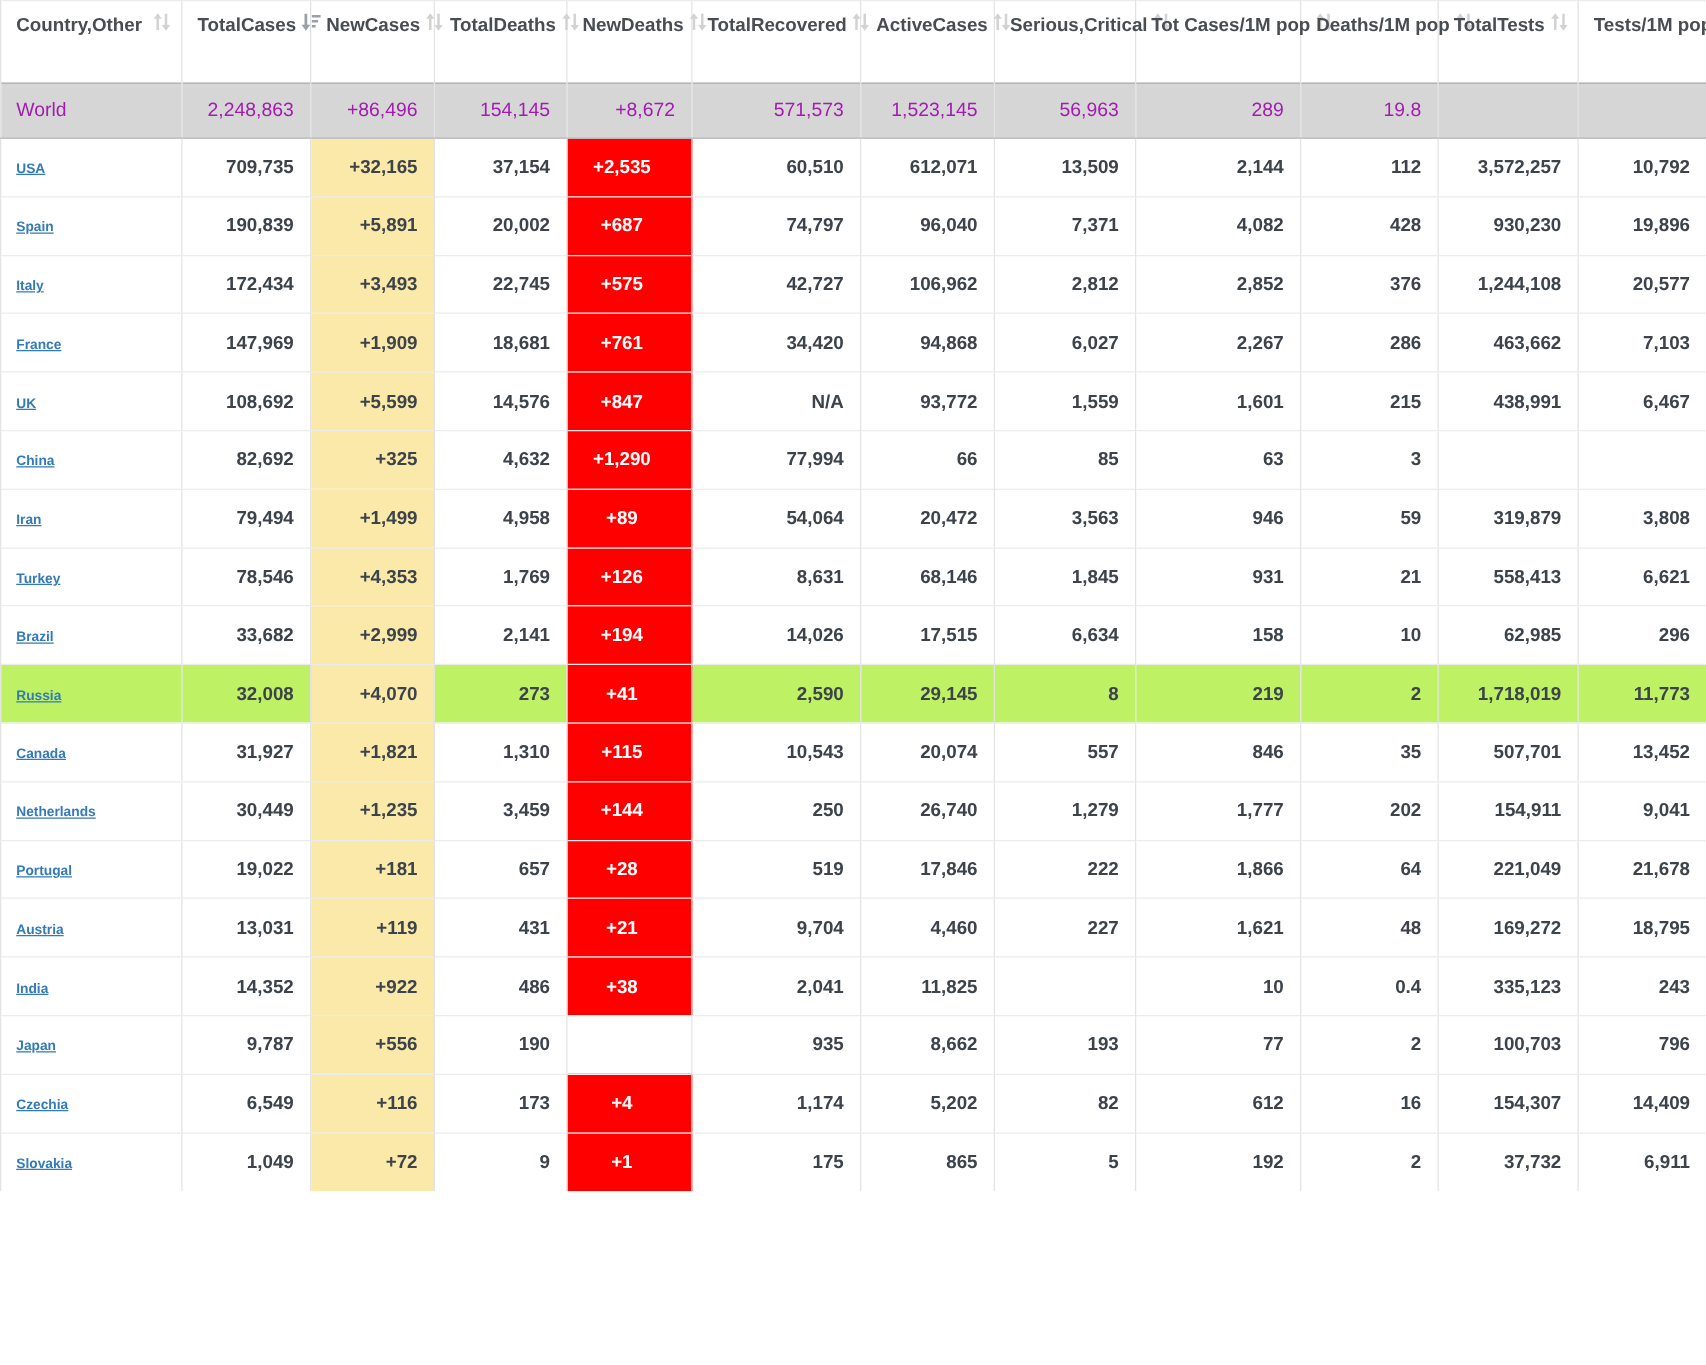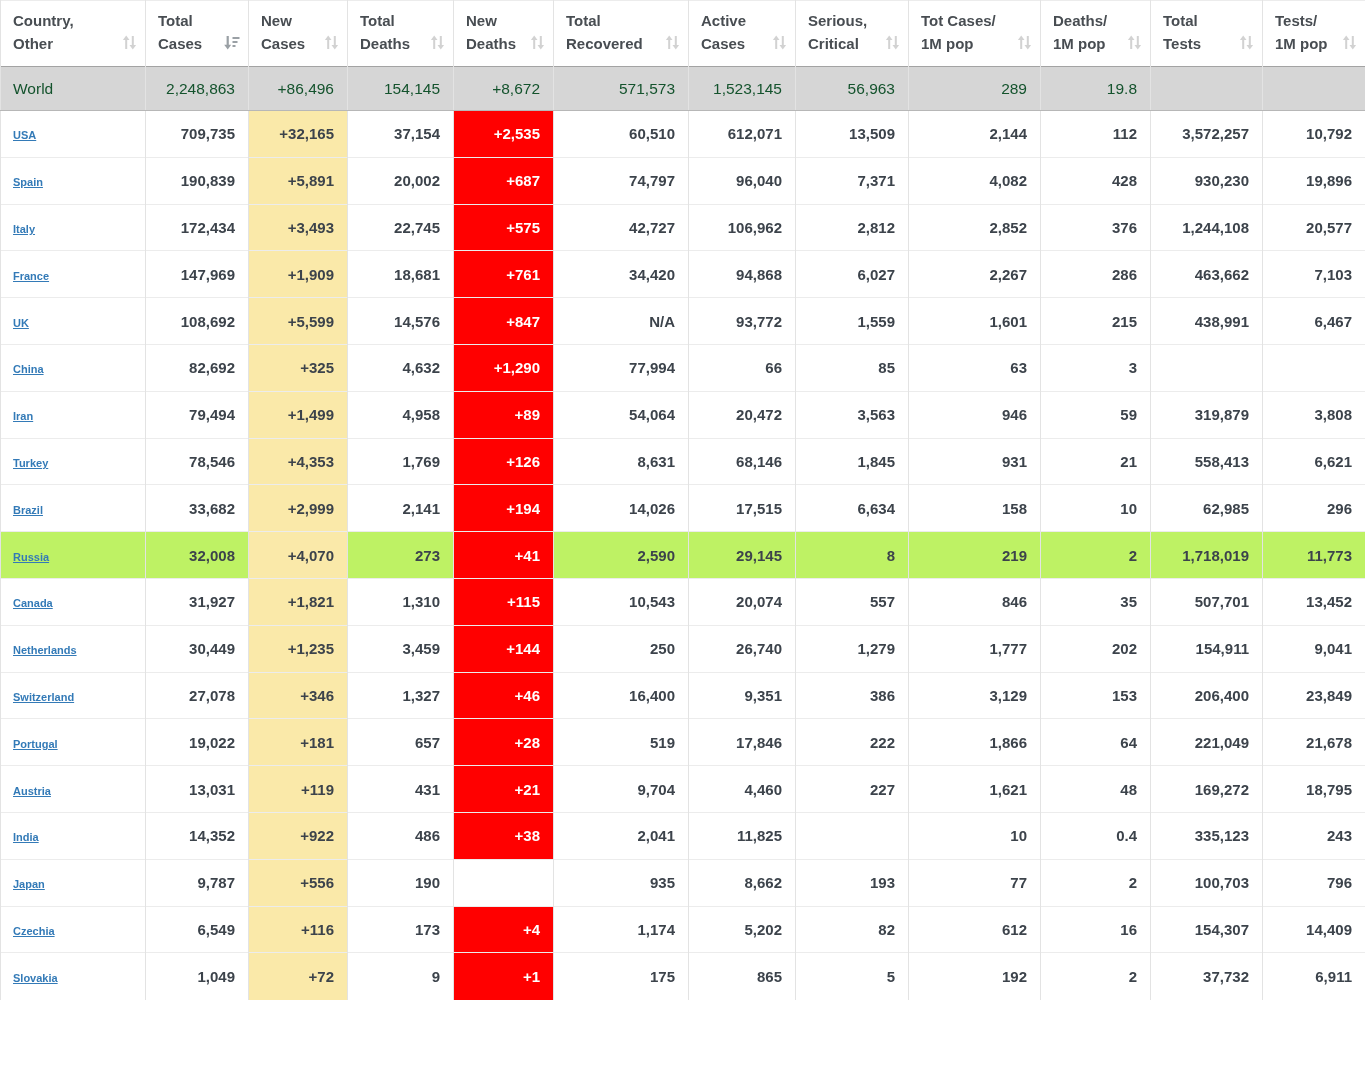--- a/index.html
+++ b/index.html
@@ -7,35 +7,35 @@
   .wrap{width:1365px;overflow:hidden;}
   table{border-collapse:collapse;table-layout:fixed;width:1365px;
         border-top:1px solid #ececec;border-right:1px solid #e3e3e3;}
   col.c0{width:145px}col.c1{width:103px}col.c2{width:99px}col.c3{width:106px}
   col.c4{width:100px}col.c5{width:135px}col.c6{width:107px}col.c7{width:113px}
   col.c8{width:132px}col.c9{width:110px}col.c10{width:112px}col.c11{width:103px}
   th,td{border-left:1px solid #e3e3e3;vertical-align:middle;box-sizing:border-box;}
   thead tr{height:66px;}
   th{background:#fff;text-align:left;padding:8px 8px 10px 12px;vertical-align:top;}
   .hdr{display:flex;justify-content:space-between;align-items:flex-end;height:100%;}
-  .hlines{display:flex;flex-direction:column;color:#484d52;font-size:15px;
+  .hlines{display:flex;flex-direction:row;color:#484d52;font-size:15px;
           font-weight:700;line-height:1.55;white-space:nowrap;}
   .sico{flex:0 0 auto;margin-left:4px;margin-bottom:2px;}
   tr.world{height:44px;background:#d6d6d6;}
   tr.world td{border-top:1px solid #a3a3a3;border-bottom:1px solid #b7b7b7;
-              color:#14532d;font-size:15.5px;font-weight:400;}
+              color:#a21caf;font-size:15.5px;font-weight:400;}
   tbody tr.country-row{height:46.8px;}
   tbody tr.country-row td{border-top:1px solid #ececec;color:#3c434b;
                           font-size:15px;font-weight:700;}
   tbody tr.hl{background:#bef264;}
   td.num{text-align:right;padding-right:13px;}
   td.c-country{text-align:left;padding-left:12px;white-space:nowrap;}
   td.c-country a{color:#337ab7;font-weight:700;text-decoration:underline;font-size:11px;}
   td.yellow{background:#fae9a9;}
-  td.red{background:#ff0000;color:#ffffff !important;}
+  td.red{background:#ff0000;color:#ffffff !important;text-align:center;}
 </style>
 </head>
 <body>
 
 <div class="wrap">
   <table>
     <colgroup>
       <col class="c0">
         <col class="c1">
         <col class="c2">
@@ -423,34 +423,20 @@
           <td class="num red">+144</td>
           <td class="num">250</td>
           <td class="num">26,740</td>
           <td class="num">1,279</td>
           <td class="num">1,777</td>
           <td class="num">202</td>
           <td class="num">154,911</td>
           <td class="num">9,041</td>
         </tr>
         <tr class="country-row">
-          <td class="c-country"><a href="#">Switzerland</a></td>
-          <td class="num">27,078</td>
-          <td class="num yellow">+346</td>
-          <td class="num">1,327</td>
-          <td class="num red">+46</td>
-          <td class="num">16,400</td>
-          <td class="num">9,351</td>
-          <td class="num">386</td>
-          <td class="num">3,129</td>
-          <td class="num">153</td>
-          <td class="num">206,400</td>
-          <td class="num">23,849</td>
-        </tr>
-        <tr class="country-row">
           <td class="c-country"><a href="#">Portugal</a></td>
           <td class="num">19,022</td>
           <td class="num yellow">+181</td>
           <td class="num">657</td>
           <td class="num red">+28</td>
           <td class="num">519</td>
           <td class="num">17,846</td>
           <td class="num">222</td>
           <td class="num">1,866</td>
           <td class="num">64</td>

